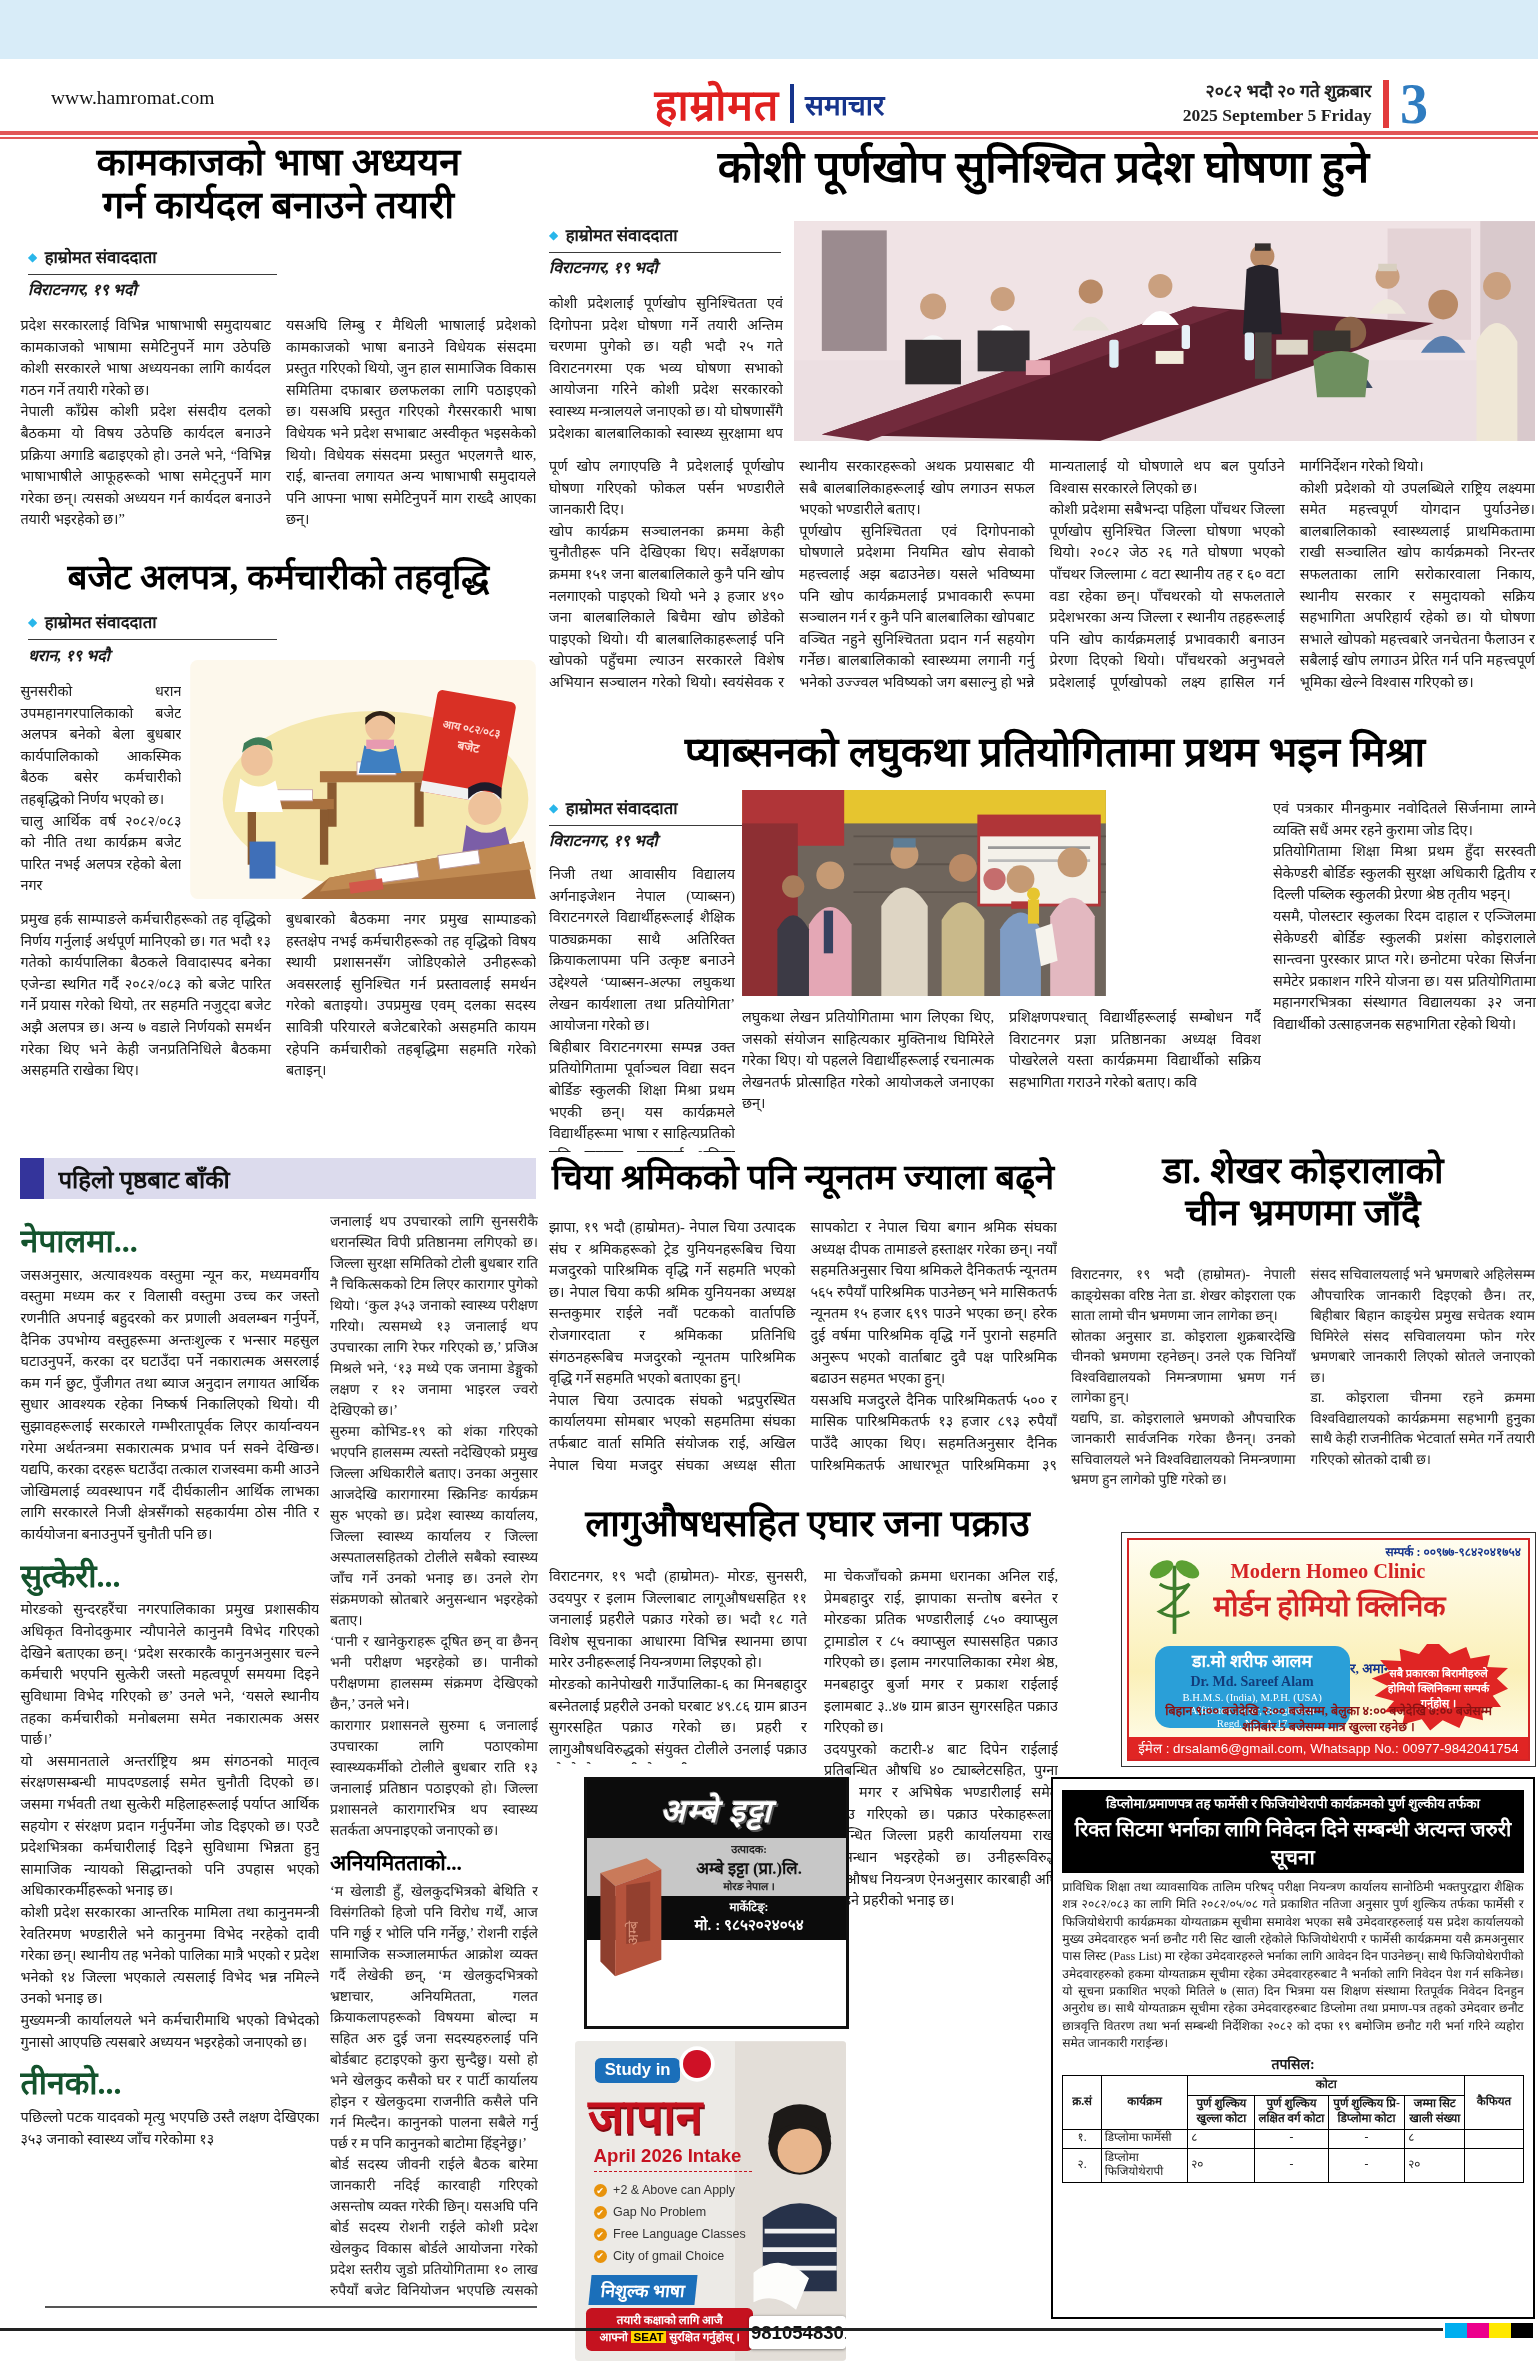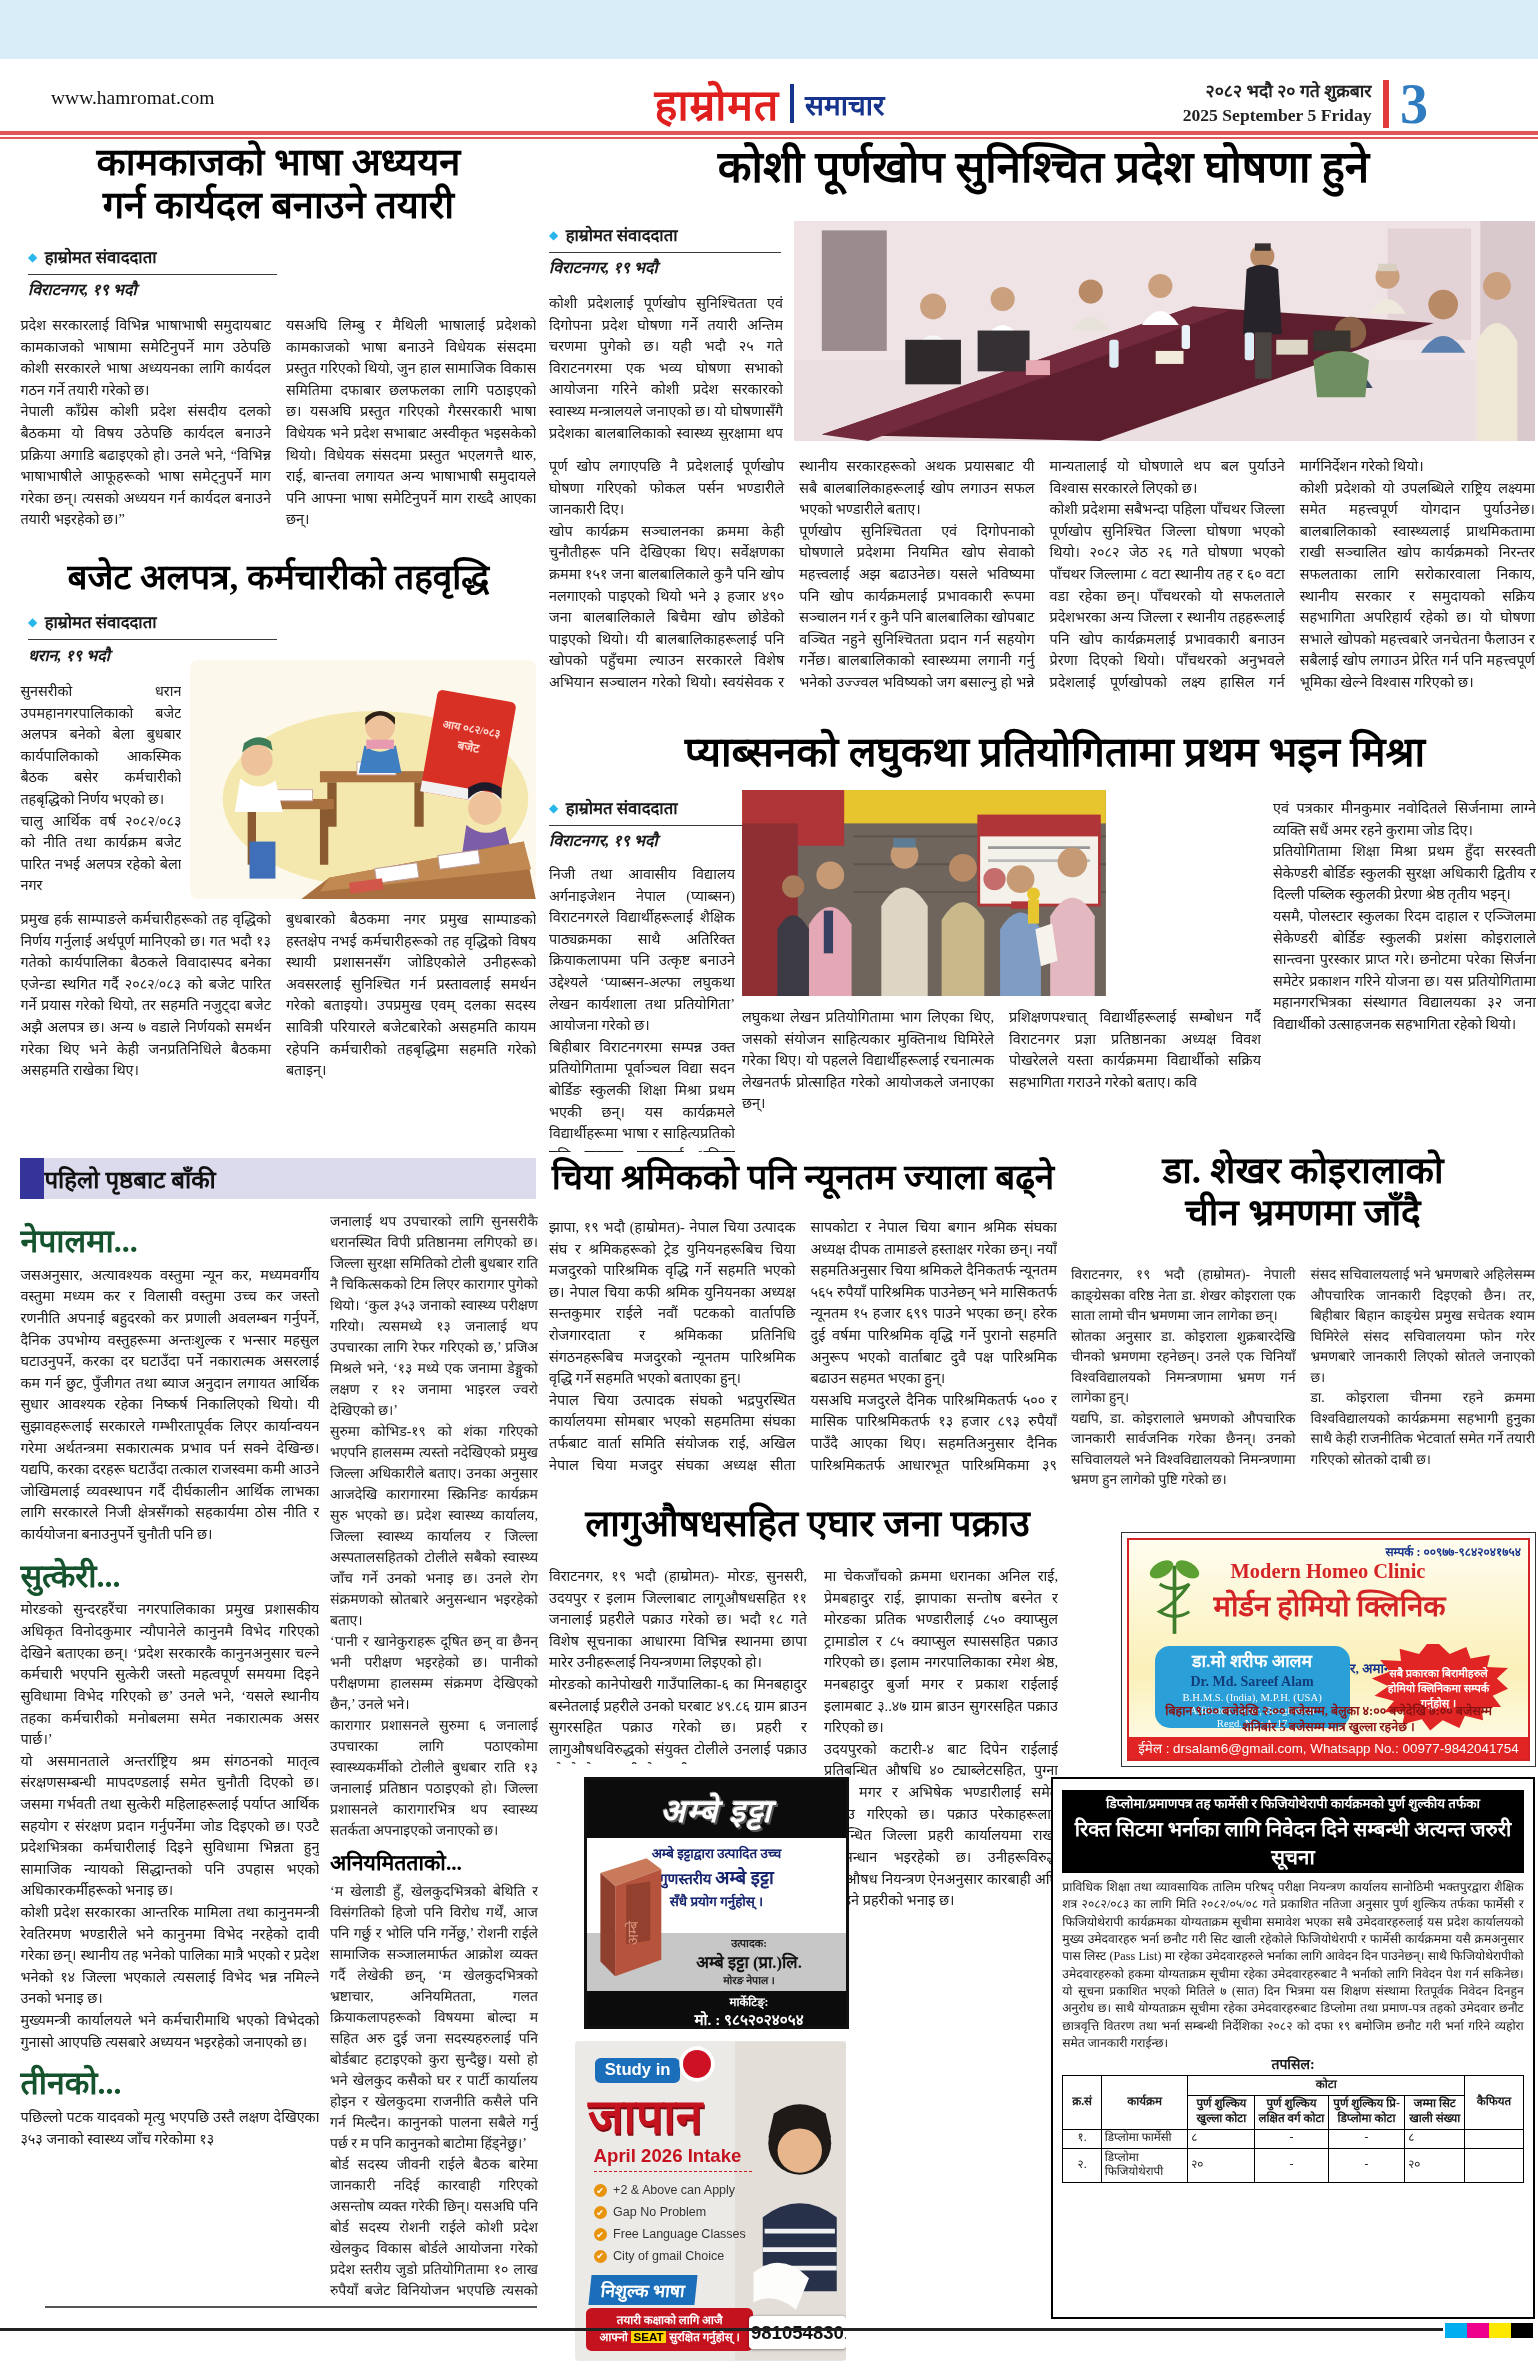--- a/index.html
+++ b/index.html
@@ -24,21 +24,21 @@
   .logo-sec{font-size:28px;font-weight:700;color:#16348c;}
   .hdr-right{right:111px;top:76px;display:flex;align-items:center;gap:11px;}
   .hdr-dates{text-align:right;font-weight:700;font-size:17.6px;line-height:1.35;color:#222;}
   .hdr-redbar{width:6.5px;height:48px;background:#e23b3c;}
   .hdr-page{font-size:56px;font-weight:800;color:#2f7cc0;line-height:1;}
   .rule-red1{left:0;top:131px;width:1539px;height:3.7px;background:#e25657;}
   .rule-red2{left:0;top:137px;width:1539px;height:1.9px;background:#e25657;}
   
   .cont-bar{left:20.4px;top:1158px;width:516px;height:41px;background:#dcdbed;display:flex;align-items:center;}
   .cont-sq{width:24px;height:41px;background:#34349b;}
-  .cont-label{font-size:24px;font-weight:700;padding-left:0;color:#111;}
+  .cont-label{font-size:24px;font-weight:700;padding-left:14px;color:#111;}
   .sec-head{font-weight:700;font-size:32px;color:#14532d;margin:13px 0 5.6px;line-height:1.1;}
   .sec-head-sm{font-weight:700;font-size:21.3px;color:#000;margin:11px 0 5.6px;line-height:1.1;}
   
   .photo{overflow:hidden;background:#ddd;}
   
   .homeo{left:1121px;top:1532px;width:415px;height:235px;border:0.9px solid #333;background:#fff;padding:4.6px;box-sizing:border-box;}
   .homeo-in{border:2.8px solid #d42425;height:100%;box-sizing:border-box;background:linear-gradient(180deg,#fffdf0,#fbf0b8 60%,#fffdf0);position:relative;overflow:hidden;}
   .homeo-contact{position:absolute;right:7.4px;top:3.7px;color:#16348c;font-weight:700;font-size:12px;}
   .homeo-name-en{position:absolute;left:102px;top:20.4px;color:#d42425;font-size:20.4px;font-weight:700;}
   .homeo-name-np{position:absolute;left:85px;top:45px;color:#d42425;font-size:29px;font-weight:800;}
@@ -427,25 +427,20 @@
         <td></td>
       </tr>
     </tbody>
       </table>
   </div>
 
   <div class="ambe">
     <div class="ambe-top">
       <span class="ambe-title">अम्बे इट्टा</span>
     </div>
-    <div class="ambe-mid">
-      <div class="ambe-l1">अम्बे इट्टाद्वारा उत्पादित उच्च</div>
-      <div class="ambe-l2"><span>गुणस्तरीय </span><b>अम्बे इट्टा</b></div>
-      <div class="ambe-l3">सँधै प्रयोग गर्नुहोस् ।</div>
-    </div>
     <div class="ambe-gray">
       <div class="ambe-prod-label">उत्पादक:</div>
       <div class="ambe-prod">अम्बे इट्टा (प्रा.)लि.</div>
       <div class="ambe-place">मोरङ नेपाल ।</div>
     </div>
     <div class="ambe-black">
       <div class="ambe-mkt">मार्केटिङ्:</div>
       <div class="ambe-ph">मो. : ९८५२०२४०५४</div>
     </div>
     <svg class="ambe-brick" width="72" height="139" viewBox="0 0 78 150">

